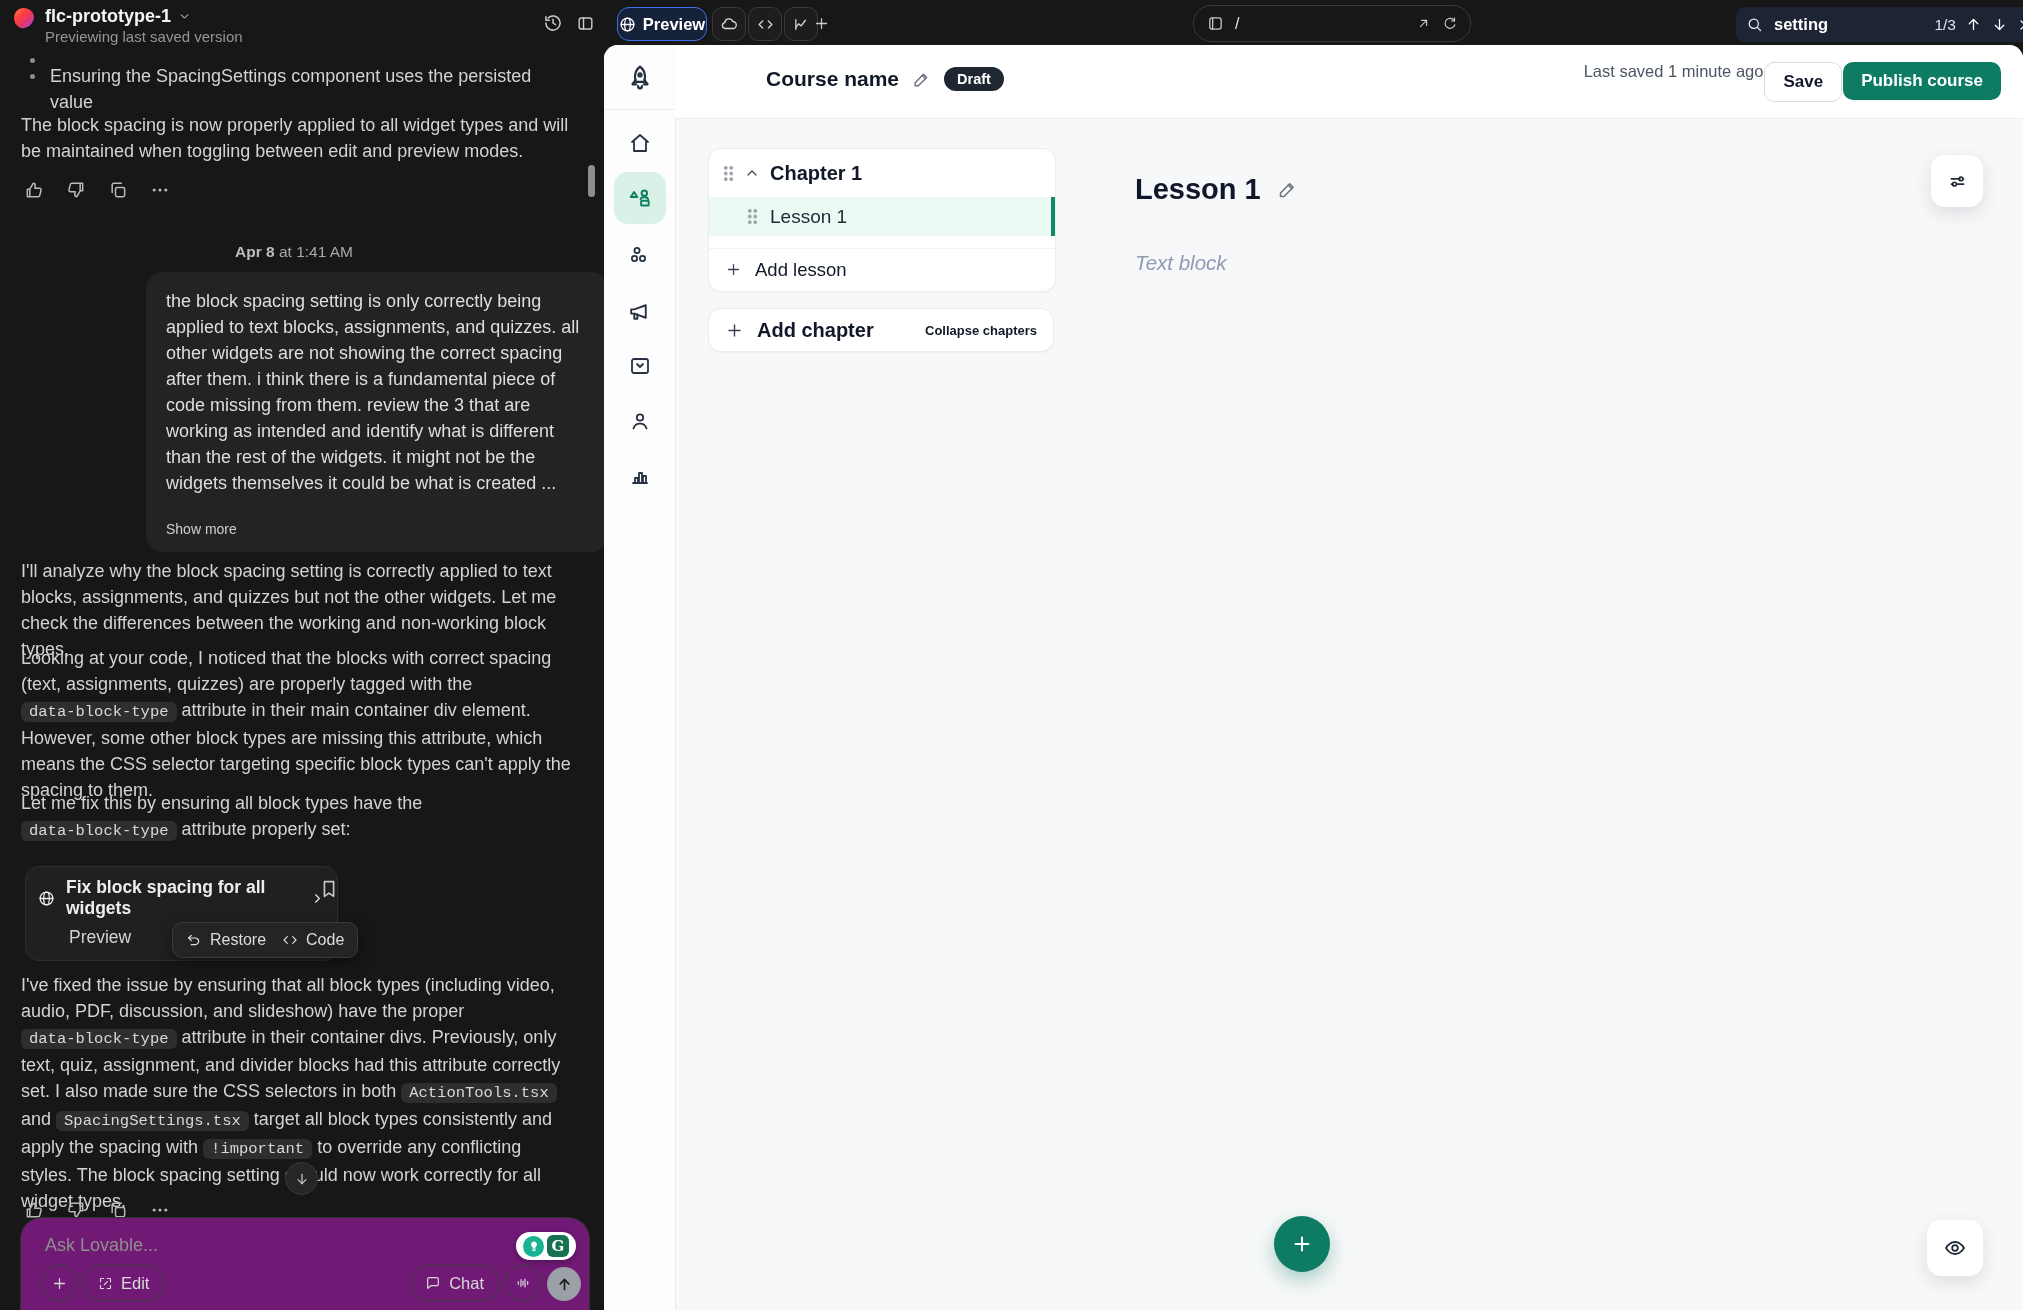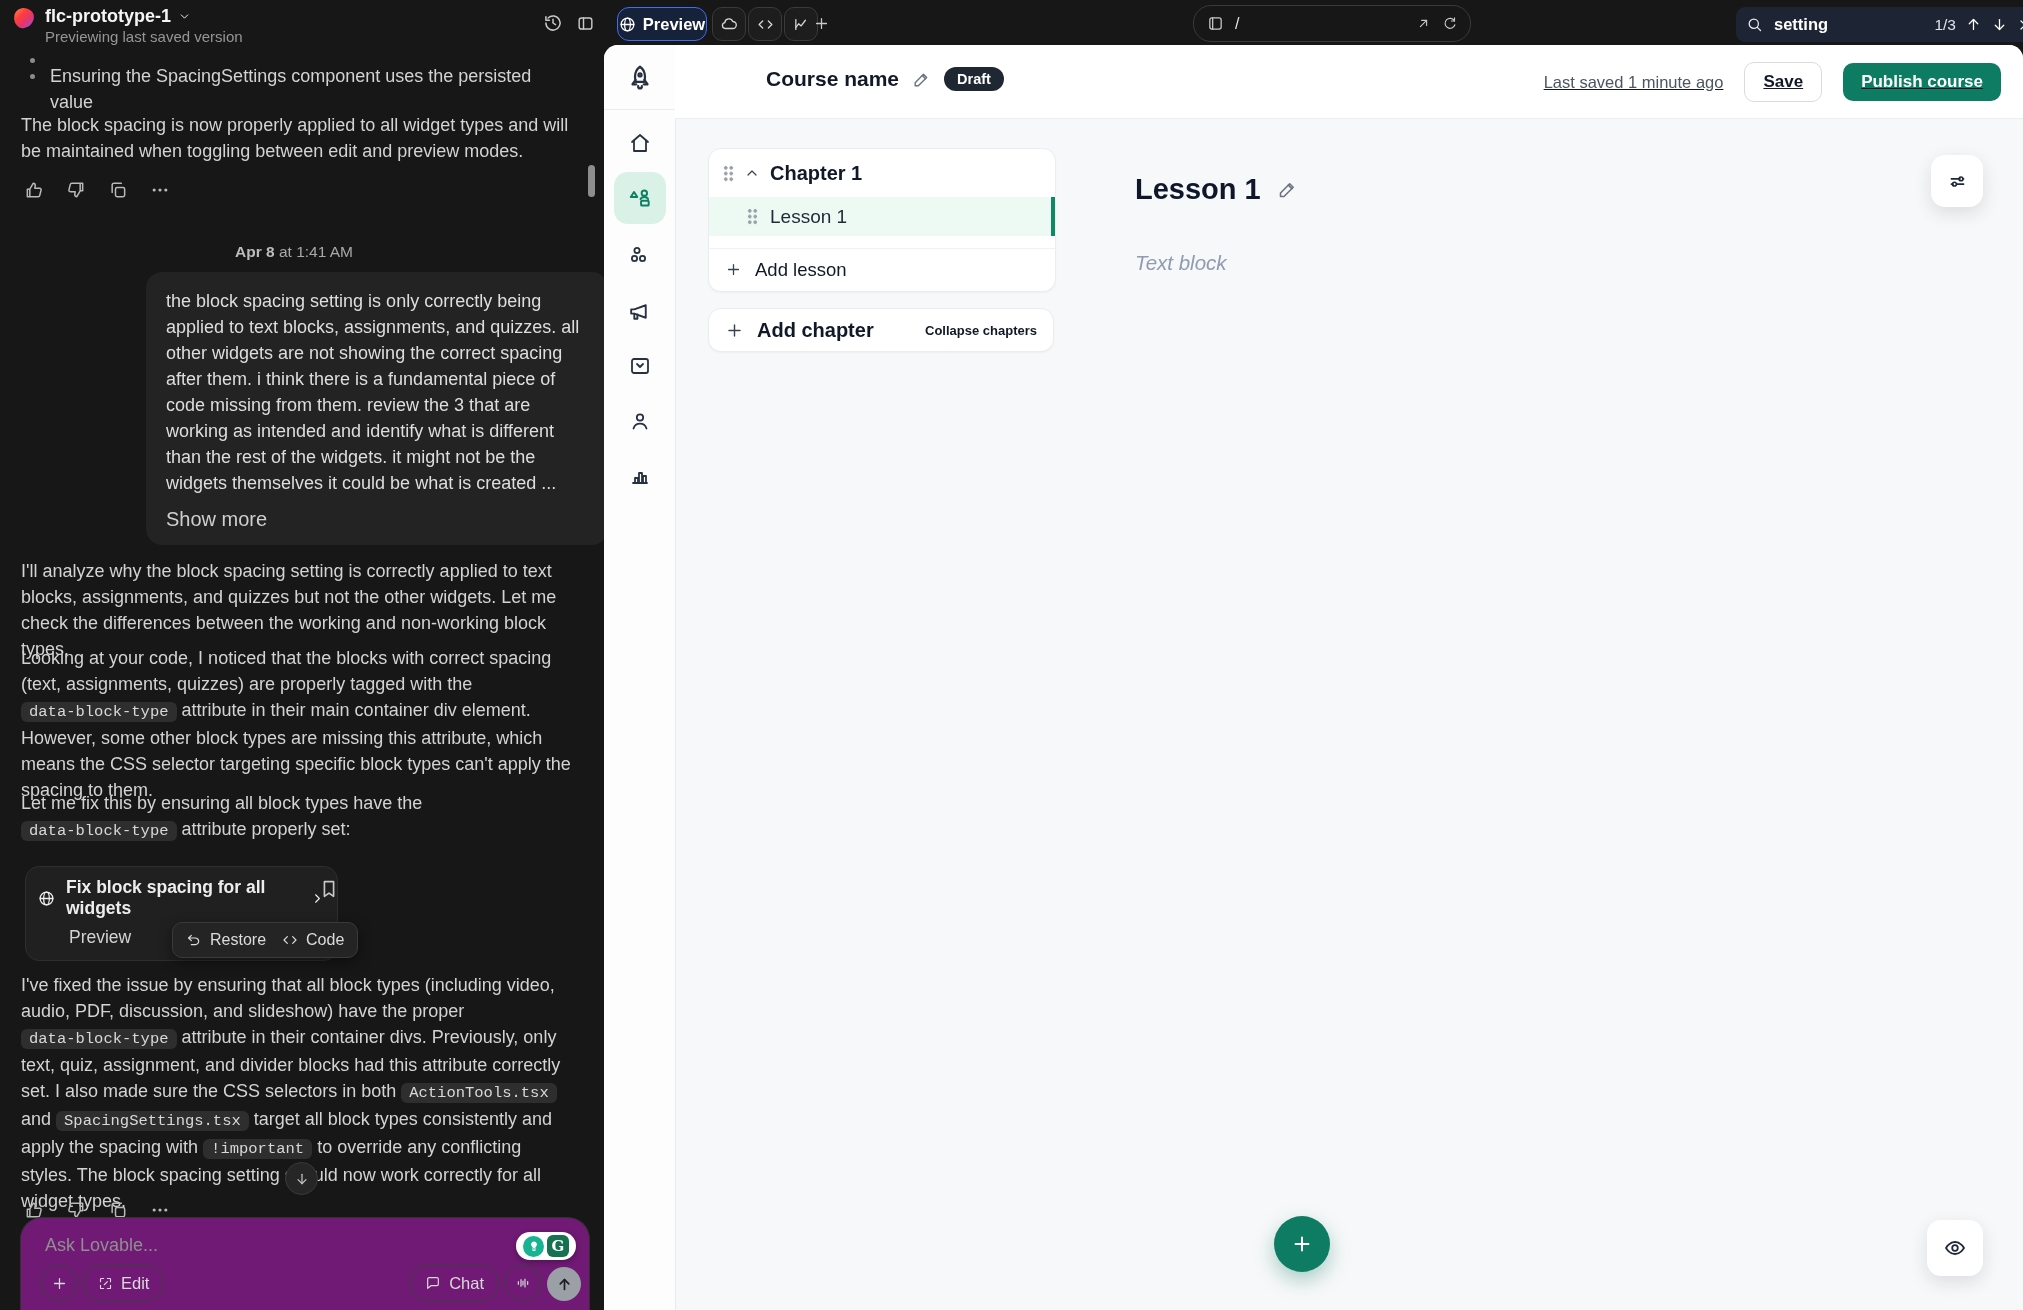--- a/index.html
+++ b/index.html
@@ -29,21 +29,21 @@
   .chat-text{color:#d3d3d3;font-size:18px;line-height:26px;}
   .code{font-family:"Liberation Mono","DejaVu Sans Mono",monospace;font-size:15.5px;background:#2e2e2e;
     border-radius:6px;padding:1px 8px;color:#d8d8d8;white-space:nowrap;}
   .bullet-li{display:flex;gap:15px;line-height:26px;}
   .bullet-dot{width:5px;height:5px;border-radius:50%;background:#8b8b8b;margin-top:11px;flex:none;}
   .msg-actions{display:flex;gap:22px;color:#b9b9b9;}
   .msg-actions .a{width:20px;height:20px;}
   .timestamp{left:0;top:243px;width:588px;text-align:center;font-size:15.5px;color:#a8a8a8;}
   .timestamp b{font-weight:700;color:#bdbdbd;margin-top:28px;}
   .bubble{left:146px;top:272px;width:422px;background:#232323;border-radius:16px;padding:16px 20px 14px;}
-  .show-more{margin-top:12px;font-size:20px;color:#cfcfcf;font-weight:500;cursor:pointer;display:inline-block;}
+  .show-more{margin-top:25px;font-size:14px;color:#cfcfcf;font-weight:500;cursor:pointer;display:inline-block;}
   .action-card{left:25px;top:866px;width:287px;background:#202020;border:1px solid #2e2e2e;border-radius:14px;padding:10px 12px;}
   .ac-row1{display:flex;align-items:center;gap:11px;color:#ededed;font-size:17.5px;font-weight:700;}
   .ac-row2{margin:8px 0 2px 31px;font-size:17.5px;color:#d3d3d3;}
   .hover-pill{left:172px;top:922px;height:34px;background:#242424;border:1px solid #3a3a3a;border-radius:10px;
     display:flex;align-items:center;gap:8px;padding:0 13px;font-size:16px;color:#dcdcdc;box-shadow:0 4px 14px rgba(0,0,0,.45);}
   .scroll-down{left:285px;top:1162px;width:31px;height:31px;border-radius:50%;background:#262626;border:1px solid #3a3a3a;
     display:flex;align-items:center;justify-content:center;color:#c9c9c9;}
   .chat-scrollbar{left:588px;top:165px;width:7px;height:32px;border-radius:4px;background:#8d8d8d;}
   .ghost-actions{left:24px;top:1200px;z-index:1;}
   .chat-input{left:20px;top:1217px;width:568px;height:93px;background:#701a75;border:1px solid #313131;border-bottom:none;
@@ -63,21 +63,21 @@
   .app{position:absolute;left:604px;top:45px;right:0;bottom:0;background:#f7f8f9;border-radius:14px 14px 0 0;
     overflow:hidden;color:#111827;}
   .app-sidebar{position:absolute;left:0;top:0;bottom:0;width:71px;background:#fdfdfd;border-right:1px solid #e9eaec;}
   .sb-item{position:absolute;left:50%;transform:translateX(-50%);width:52px;height:52px;border-radius:14px;
     display:flex;align-items:center;justify-content:center;color:#273142;}
   .sb-item.active{background:#d9f1e6;color:#0d7f63;}
   .sb-divider{position:absolute;left:0;right:0;top:64px;height:1px;background:#ececee;}
   .app-header{position:absolute;left:71px;right:0;top:0;height:73px;background:#fff;border-bottom:1px solid #eceef0;}
   .course-title{position:absolute;left:91px;top:22px;font-size:21px;font-weight:600;color:#111827;display:flex;align-items:center;gap:13px;}
   .draft-badge{background:#1f2733;color:#fff;font-size:14.5px;font-weight:600;border-radius:999px;padding:4px 13px;}
-  .hdr-right{position:absolute;right:22px;top:17px;display:flex;align-items:center;gap:21px;text-decoration:underline;}
+  .hdr-right{position:absolute;right:22px;top:17px;display:flex;gap:1px;}
   .last-saved{font-size:16.5px;color:#4b5563;}
   .btn{height:38px;border-radius:10px;display:flex;align-items:center;justify-content:center;font-size:17px;font-weight:600;padding:0 18px;}
   .btn.ghost{background:#fff;border:1px solid #d8dbe0;color:#111827;}
   .btn.publish{background:#0d7c62;color:#fff;}
   .card{position:absolute;background:#fff;border:1px solid #ebedef;border-radius:13px;box-shadow:0 1px 2px rgba(16,24,40,.04);}
   .outline-card{left:104px;top:103px;width:346px;height:142px;overflow:hidden;}
   .row{display:flex;align-items:center;}
   .chap-row{height:48px;padding:0 14px;gap:10px;font-size:20px;font-weight:700;color:#111827;}
   .lesson-row{height:39px;background:#edfaf3;border-right:4px solid #0c8a66;padding:0 14px 0 38px;gap:12px;
     font-size:19px;color:#1f2937;}

